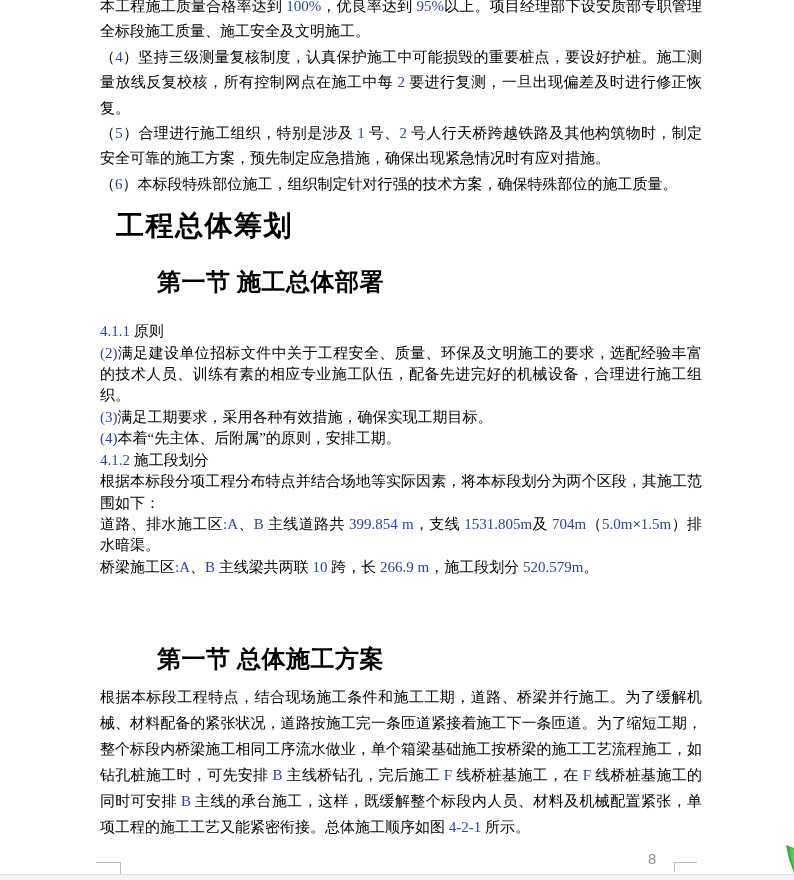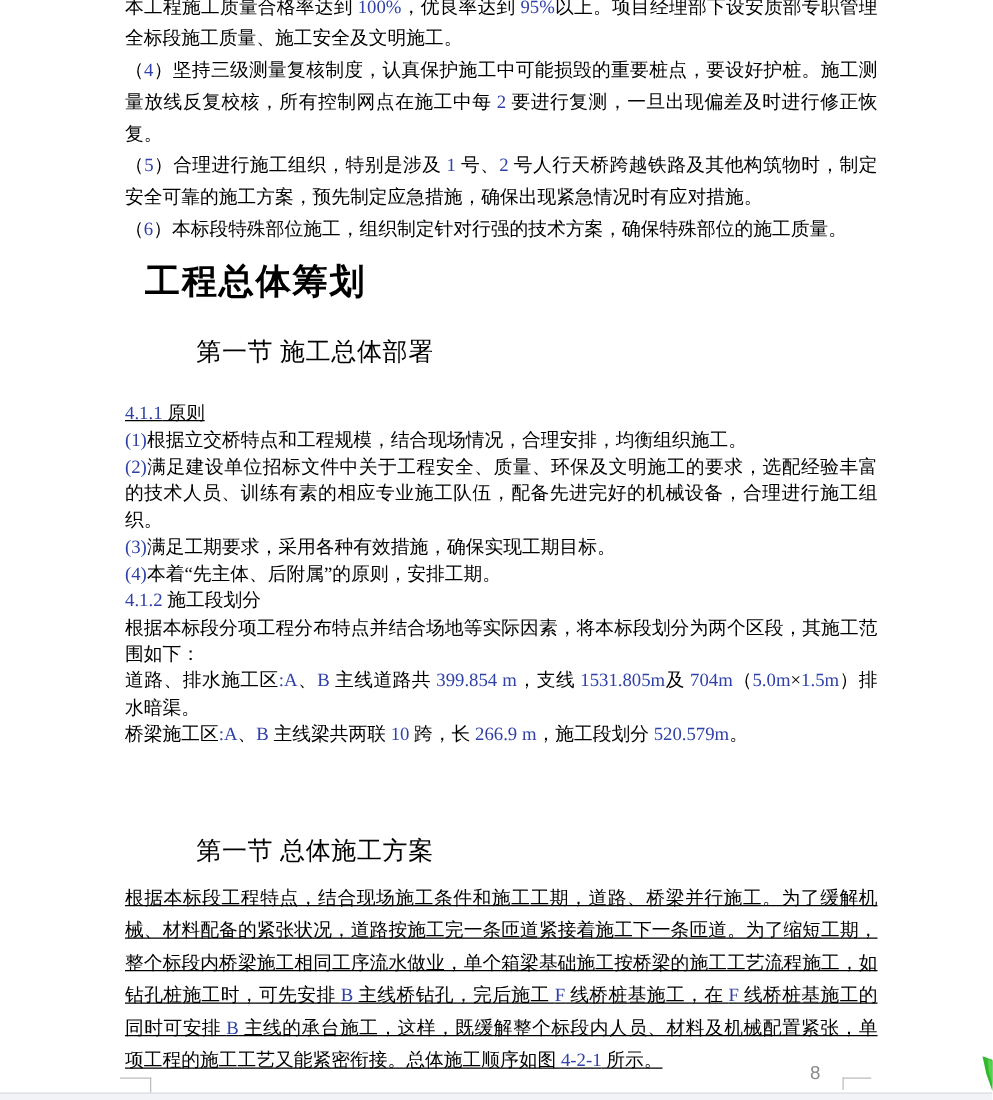--- a/index.html
+++ b/index.html
@@ -29,27 +29,27 @@
   .h1 {
     margin:8px 0 0 16px;
     font-size:28px;
     line-height:42px;
     font-weight:bold;
     letter-spacing:1.5px;
     color:var(--ink);
   }
   .h2 {
     margin:22px 0 0 57px;
-    font-size:20px;
+    font-size:24px;
     line-height:26px;
-    font-weight:normal;
+    font-weight:bold;
     letter-spacing:0.5px;
     color:var(--ink);
   }
-  .h2 + .para { margin-top:26px;text-decoration:underline; }
+  .h2 + .para { margin-top:26px; }
   .h2.second { margin-top:68px; }
   .para.last { margin-top:12px; line-height:26px; }
   
   .boundary-mark {
     position:absolute;
     box-sizing:border-box;
   }
   .mark-left {
     left:96px; top:862px; width:25px; height:13px;
     border-top:1px solid var(--mark);
@@ -84,21 +84,20 @@
 <body style="--ink: #000000; --latin: #2f41a8; --mark: #bcbcc2; --pagenum: #8c8c8c; --green: #2fb92c; --band: #f2f3f7; --bandline: #dcdde2;">
 
 <div class="doc">
     <p class="para"><span class="zh">本工程施工质量合格率达到 </span><span class="latin">100%</span><span class="zh">，优良率达到 </span><span class="latin">95%</span><span class="zh">以上。项目经理部下设安质部专职管理全标段施工质量、施工安全及文明施工。</span></p>
     <p class="para"><span class="zh">（</span><span class="latin">4</span><span class="zh">）坚持三级测量复核制度，认真保护施工中可能损毁的重要桩点，要设好护桩。施工测量放线反复校核，所有控制网点在施工中每 </span><span class="latin">2</span><span class="zh"> 要进行复测，一旦出现偏差及时进行修正恢复。</span></p>
     <p class="para"><span class="zh">（</span><span class="latin">5</span><span class="zh">）合理进行施工组织，特别是涉及 </span><span class="latin">1</span><span class="zh"> 号、</span><span class="latin">2</span><span class="zh"> 号人行天桥跨越铁路及其他构筑物时，制定安全可靠的施工方案，预先制定应急措施，确保出现紧急情况时有应对措施。</span></p>
     <p class="para"><span class="zh">（</span><span class="latin">6</span><span class="zh">）本标段特殊部位施工，组织制定针对行强的技术方案，确保特殊部位的施工质量。</span></p>
     <div class="h1">工程总体筹划</div>
     <div class="h2">第一节 施工总体部署</div>
     <p class="para tight"><span class="latin">4.1.1</span><span class="zh"> 原则</span></p>
-    <p class="para tight"><span class="latin">(1)</span><span class="zh">根据立交桥特点和工程规模，结合现场情况，合理安排，均衡组织施工。</span></p>
     <p class="para tight"><span class="latin">(2)</span><span class="zh">满足建设单位招标文件中关于工程安全、质量、环保及文明施工的要求，选配经验丰富的技术人员、训练有素的相应专业施工队伍，配备先进完好的机械设备，合理进行施工组织。</span></p>
     <p class="para tight"><span class="latin">(3)</span><span class="zh">满足工期要求，采用各种有效措施，确保实现工期目标。</span></p>
     <p class="para tight"><span class="latin">(4)</span><span class="zh">本着“先主体、后附属”的原则，安排工期。</span></p>
     <p class="para tight"><span class="latin">4.1.2</span><span class="zh"> 施工段划分</span></p>
     <p class="para tight"><span class="zh">根据本标段分项工程分布特点并结合场地等实际因素，将本标段划分为两个区段，其施工范围如下：</span></p>
     <p class="para tight"><span class="zh">道路、排水施工区</span><span class="latin">:A</span><span class="zh">、</span><span class="latin">B</span><span class="zh"> 主线道路共 </span><span class="latin">399.854 m</span><span class="zh">，支线 </span><span class="latin">1531.805m</span><span class="zh">及 </span><span class="latin">704m</span><span class="zh">（</span><span class="latin">5.0m</span><span class="zh">×</span><span class="latin">1.5m</span><span class="zh">）排水暗渠。</span></p>
     <p class="para tight"><span class="zh">桥梁施工区</span><span class="latin">:A</span><span class="zh">、</span><span class="latin">B</span><span class="zh"> 主线梁共两联 </span><span class="latin">10</span><span class="zh"> 跨，长 </span><span class="latin">266.9 m</span><span class="zh">，施工段划分 </span><span class="latin">520.579m</span><span class="zh">。</span></p>
     <div class="h2 second">第一节 总体施工方案</div>
     <p class="para last"><span class="zh">根据本标段工程特点，结合现场施工条件和施工工期，道路、桥梁并行施工。为了缓解机械、材料配备的紧张状况，道路按施工完一条匝道紧接着施工下一条匝道。为了缩短工期，整个标段内桥梁施工相同工序流水做业，单个箱梁基础施工按桥梁的施工工艺流程施工，如钻孔桩施工时，可先安排 </span><span class="latin">B</span><span class="zh"> 主线桥钻孔，完后施工 </span><span class="latin">F</span><span class="zh"> 线桥桩基施工，在 </span><span class="latin">F</span><span class="zh"> 线桥桩基施工的同时可安排 </span><span class="latin">B</span><span class="zh"> 主线的承台施工，这样，既缓解整个标段内人员、材料及机械配置紧张，单项工程的施工工艺又能紧密衔接。总体施工顺序如图 </span><span class="latin">4-2-1</span><span class="zh"> 所示。</span></p>
   </div>

